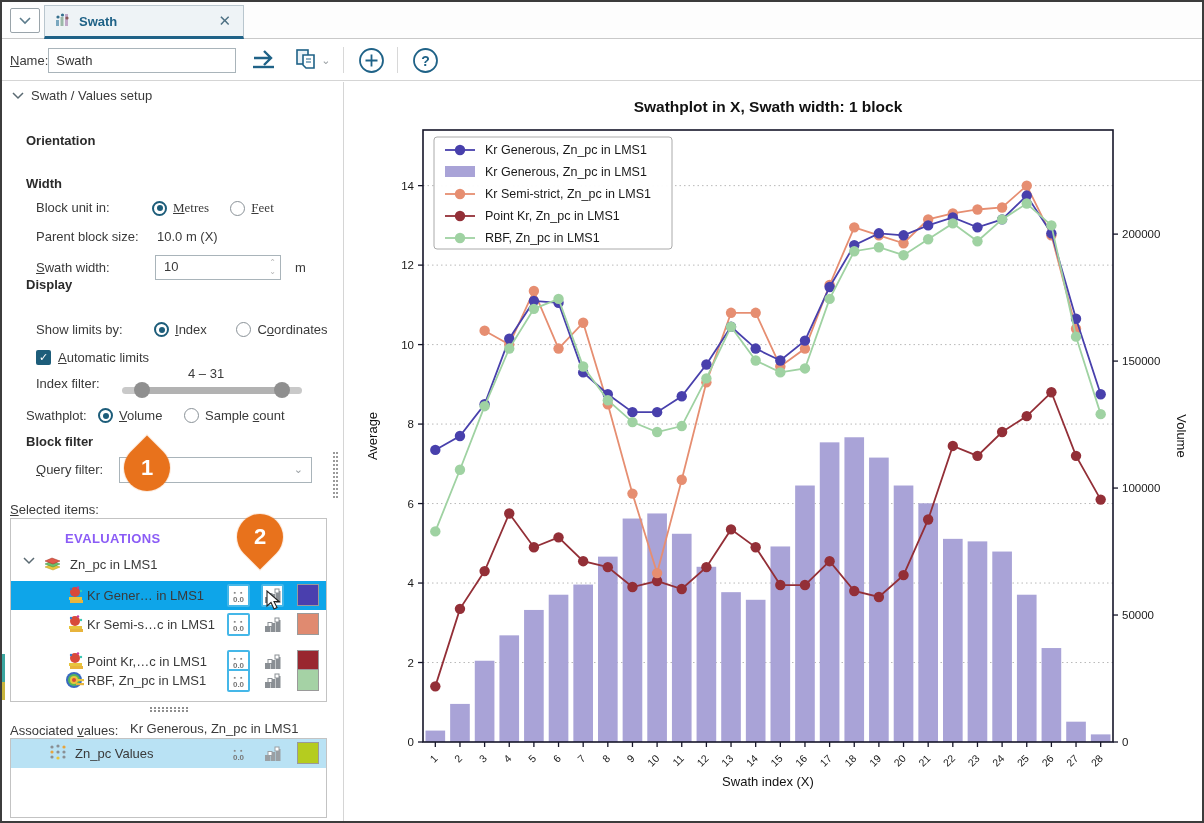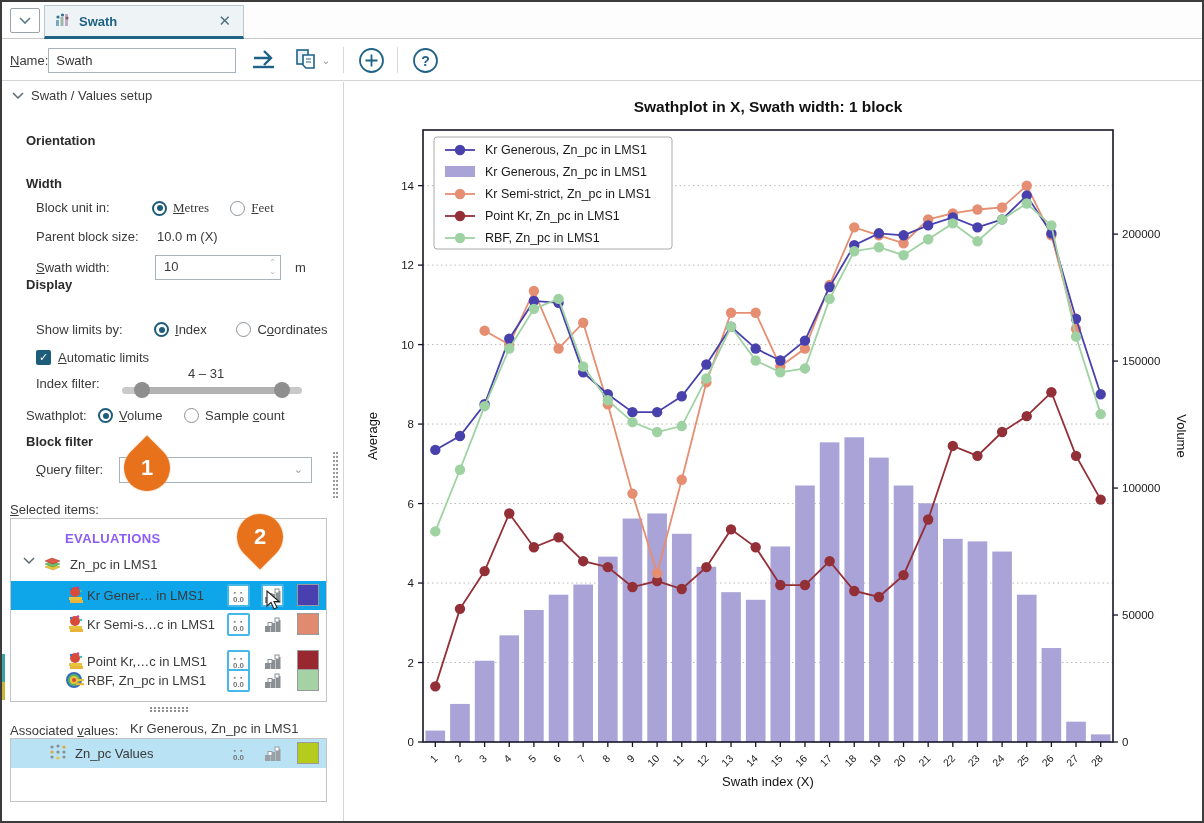--- a/index.html
+++ b/index.html
@@ -320,21 +320,21 @@
         </span>
         <span class="swatch" style="left: 286px; background: rgb(165, 210, 165);"></span>
       </div>
     </div>
 
     <div class="grip2" style="left:148px; top:597px;"></div>
 
     <div class="t" style="left:8px; top:613px;">Associated <u>v</u>alues:</div>
     <div class="t" style="left:128px; top:611px;">Kr Generous, Zn_pc in LMS1</div>
 
-    <div class="listbox" style="left:8px; top:628px; width:317px; height:64px;">
+    <div class="listbox" style="left:8px; top:628px; width:317px; height:80px;">
       <div class="irow" style="top:0; background:#b9e2f4;">
         <span class="ico" style="left:38px;"><svg width="22" height="20">
           <circle cx="3" cy="4" r="1.6" fill="#8a8f94"></circle>
               <circle cx="9" cy="3" r="1.6" fill="#8a8f94"></circle>
               <circle cx="15" cy="4" r="1.6" fill="#e8a43c"></circle>
           <circle cx="3" cy="9" r="1.6" fill="#e8a43c"></circle>
               <circle cx="9" cy="9" r="1.6" fill="#8a8f94"></circle>
               <circle cx="15" cy="9" r="1.6" fill="#8a8f94"></circle>
           <circle cx="3" cy="14" r="1.6" fill="#8a8f94"></circle>
               <circle cx="9" cy="15" r="1.6" fill="#e8c43c"></circle>

